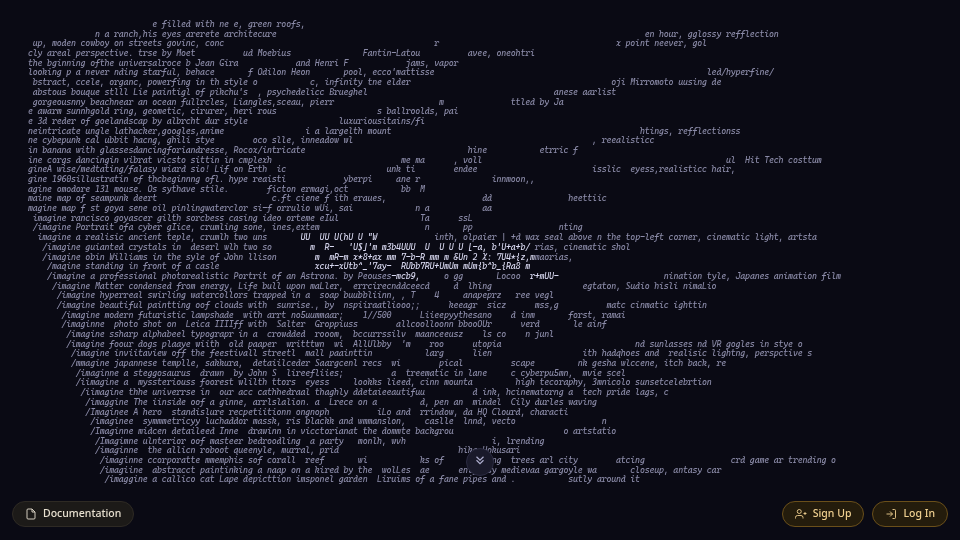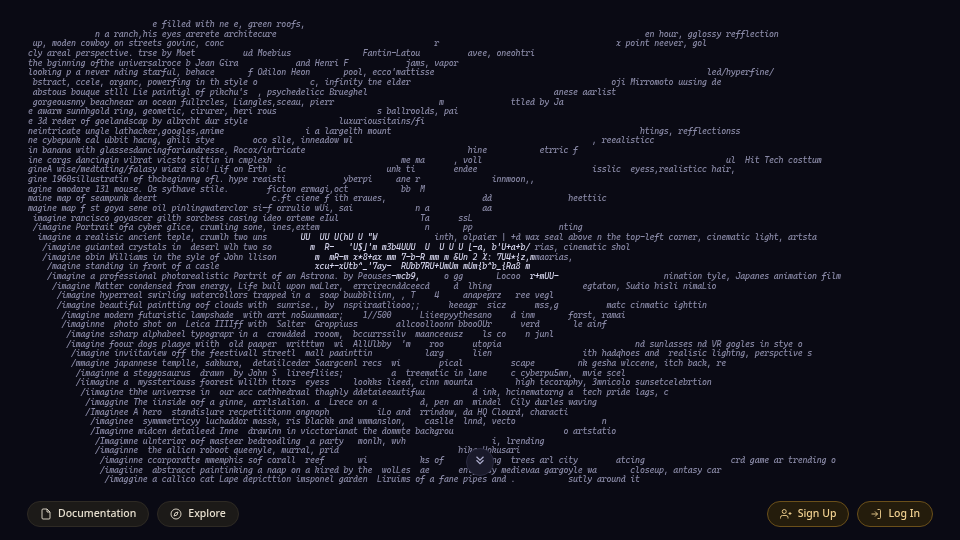--- a/index.html
+++ b/index.html
@@ -37,21 +37,21 @@
   border: 1px solid #2a2a40;
   display: flex; align-items: center; justify-content: center;
   cursor: pointer;
 }
 .scroll-fab svg { width: 14px; height: 14px; stroke: #b0b0d0; fill: none; stroke-width: 2; }
 .footer {
   position: absolute;
   bottom: 0; left: 0; right: 0;
   height: 52px;
   display: flex; align-items: center;
-  padding: 0 27px;
+  padding: 0 12px;
   gap: 8px;
   background: transparent;
 }
 .footer .spacer { flex: 1; }
 .pill {
   display: inline-flex; align-items: center; gap: 6px;
   padding: 6px 12px;
   border-radius: 16px;
   background: #1c1a18;
   border: 1px solid #2e2a24;
@@ -81,27 +81,20 @@
 </div>
 
 <div class="footer">
   <div class="pill doc">
     <svg viewBox="0 0 24 24">
         <path d="M14 2H6a2 2 0 0 0-2 2v16a2 2 0 0 0 2 2h12a2 2 0 0 0 2-2V8z"></path>
         <polyline points="14 2 14 8 20 8"></polyline>
       </svg>
     <span>Documentation</span>
   </div>
-  <div class="pill explore">
-    <svg viewBox="0 0 24 24">
-        <circle cx="12" cy="12" r="10"></circle>
-        <polygon points="16 8 14 14 8 16 10 10 16 8"></polygon>
-      </svg>
-    <span>Explore</span>
-  </div>
   <div class="spacer"></div>
   <div class="pill gold signup">
     <svg viewBox="0 0 24 24">
         <path d="M16 21v-2a4 4 0 0 0-4-4H5a4 4 0 0 0-4 4v2"></path>
         <circle cx="8.5" cy="7" r="4"></circle>
         <line x1="20" y1="8" x2="20" y2="14"></line>
         <line x1="23" y1="11" x2="17" y2="11"></line>
       </svg>
     <span>Sign Up</span>
   </div>

